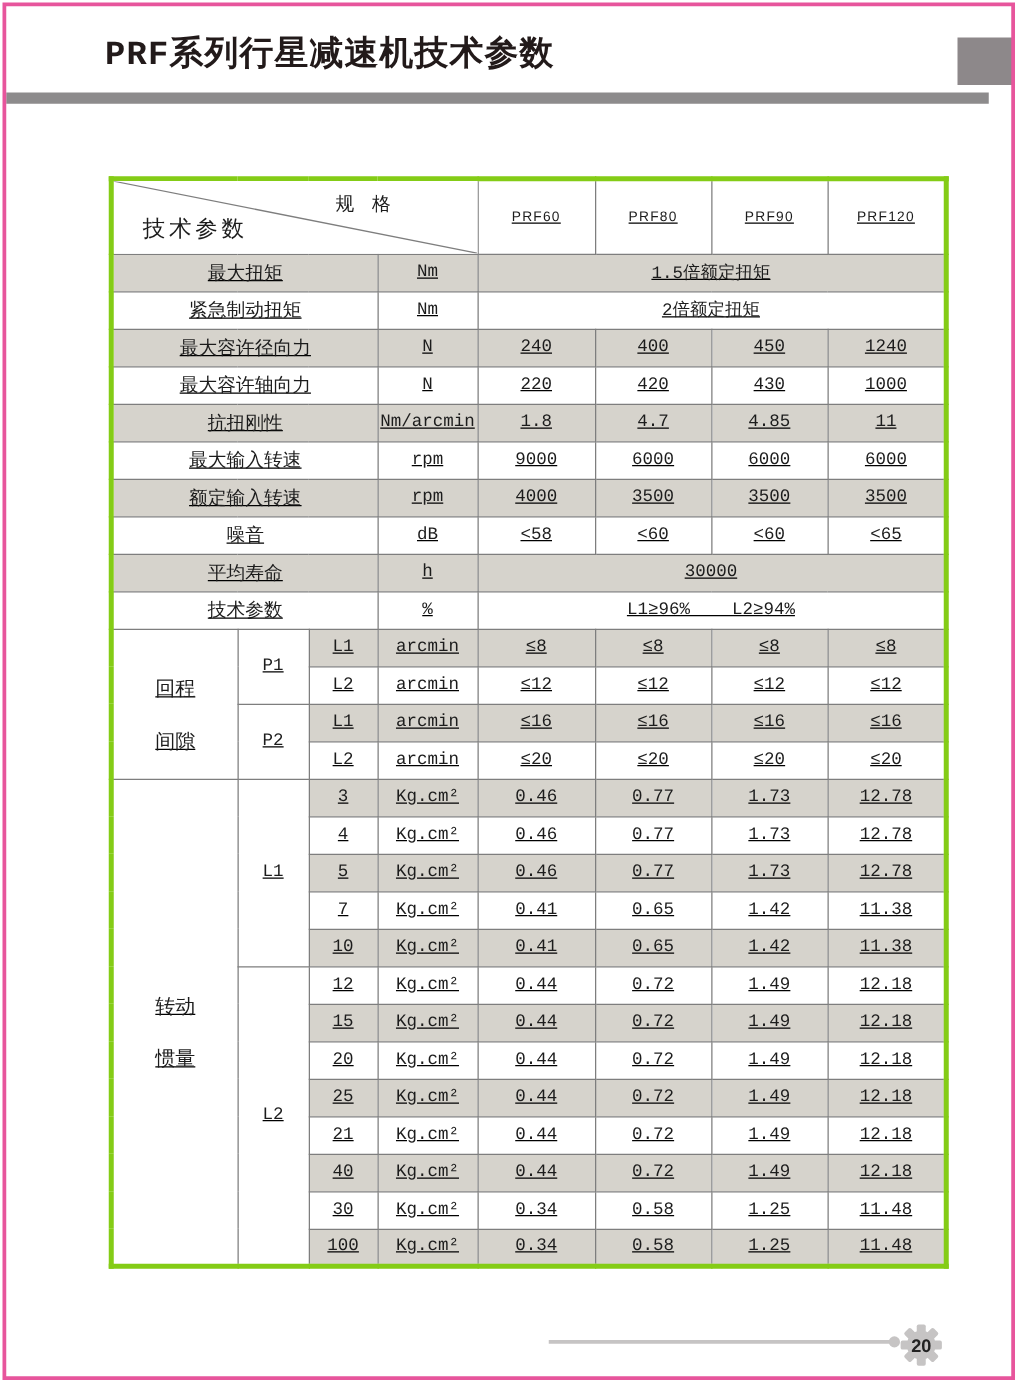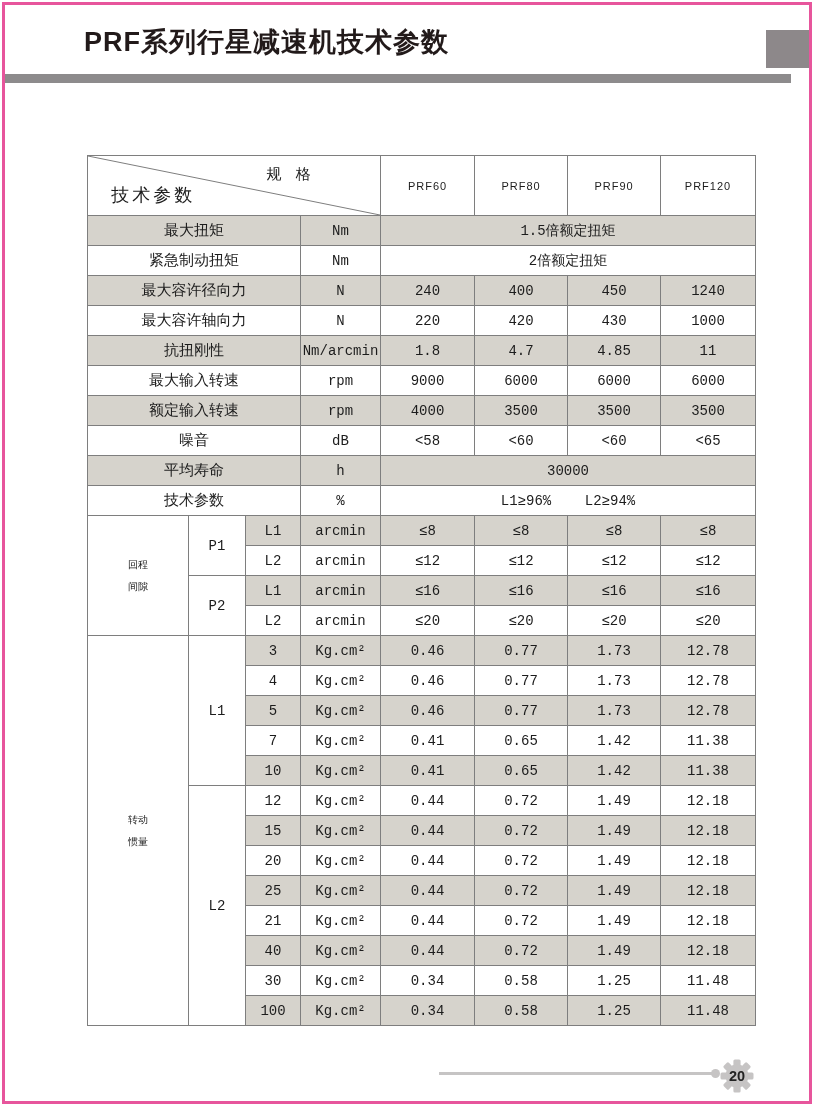--- a/index.html
+++ b/index.html
@@ -1,35 +1,35 @@
 <!DOCTYPE html>
 <html><head>
 <meta charset="utf-8">
 <style>
   html,body{margin:0;padding:0;width:820px;height:1112px;background:#ffffff;
     font-family:"Liberation Sans",sans-serif;position:relative;overflow:hidden;}
   .pink-frame{position:absolute;left:2px;top:2px;width:810px;height:1102px;
     border:3px solid #e7559c;box-sizing:border-box;pointer-events:none;z-index:5;}
   .corner-block{position:absolute;left:766px;top:30px;width:46px;height:38px;background:#8d888a;}
   .page-title{position:absolute;left:84px;top:24px;margin:0;font-size:27px;font-weight:bold;
-    color:#221a1a;letter-spacing:1px;white-space:nowrap;}
+    color:#221a1a;letter-spacing:1px;white-space:nowrap;font-family:Liberation Mono, monospace;}
   .title-bar{position:absolute;left:5px;top:74px;width:786px;height:9px;background:#8d8b8c;}
 
-  table.spec{position:absolute;left:87px;top:155px;width:668px;border-collapse:collapse;
-    table-layout:fixed;border:1px solid #84cc16;}
+  table.spec{position:absolute;left:87px;top:141px;width:668px;border-collapse:collapse;
+    table-layout:fixed;border:4px solid #84cc16;text-decoration:underline;}
   .spec th,.spec td{border:1px solid #7e7e7e;text-align:center;vertical-align:middle;
     padding:0;overflow:hidden;color:#1c1c1c;}
   .spec thead tr{height:60px;}
   .spec tbody tr{height:30px;}
   .spec thead th{font-weight:normal;background:#ffffff;}
   th.model{font-size:11px;letter-spacing:1px;}
   td.cjk{font-size:15px;}
   .mono{font-family:"Liberation Mono","DejaVu Sans Mono",monospace;font-size:14px;}
   .g{background:#d6d3cc;}
-  .label-line{line-height:22px;font-size:10px;}
+  .label-line{line-height:22px;font-size:16px;margin-top:20px;}
 
   th.diag{position:relative;}
   .diag-svg{position:absolute;left:0;top:0;width:100%;height:100%;}
   .spec-lbl{position:absolute;right:22%;top:9px;font-size:15px;letter-spacing:5px;}
   .param-lbl{position:absolute;left:8%;bottom:8px;font-size:18px;letter-spacing:3px;}
 
   .foot-line{position:absolute;left:439px;top:1072px;width:276px;height:3px;background:#c6c4c4;}
   .foot-dot{position:absolute;left:711px;top:1069px;width:9px;height:9px;border-radius:50%;background:#c6c4c4;}
   .gear{position:absolute;left:718px;top:1057px;width:38px;height:38px;}
   .gear text{font-family:"Liberation Sans",sans-serif;}

